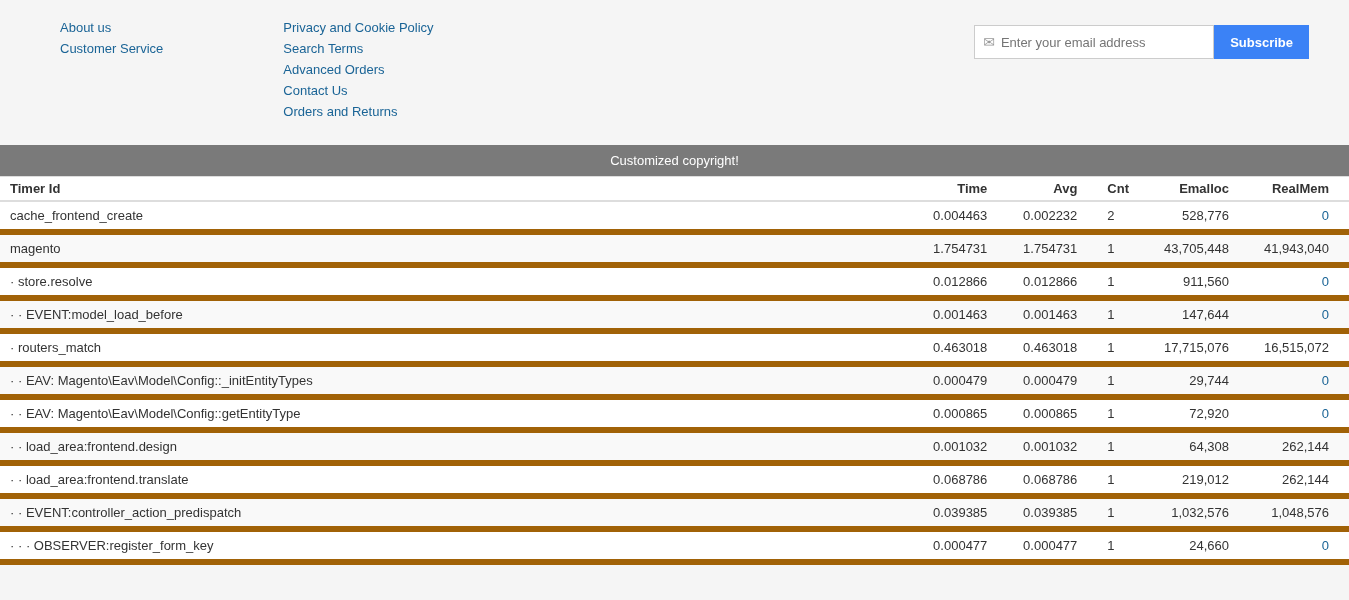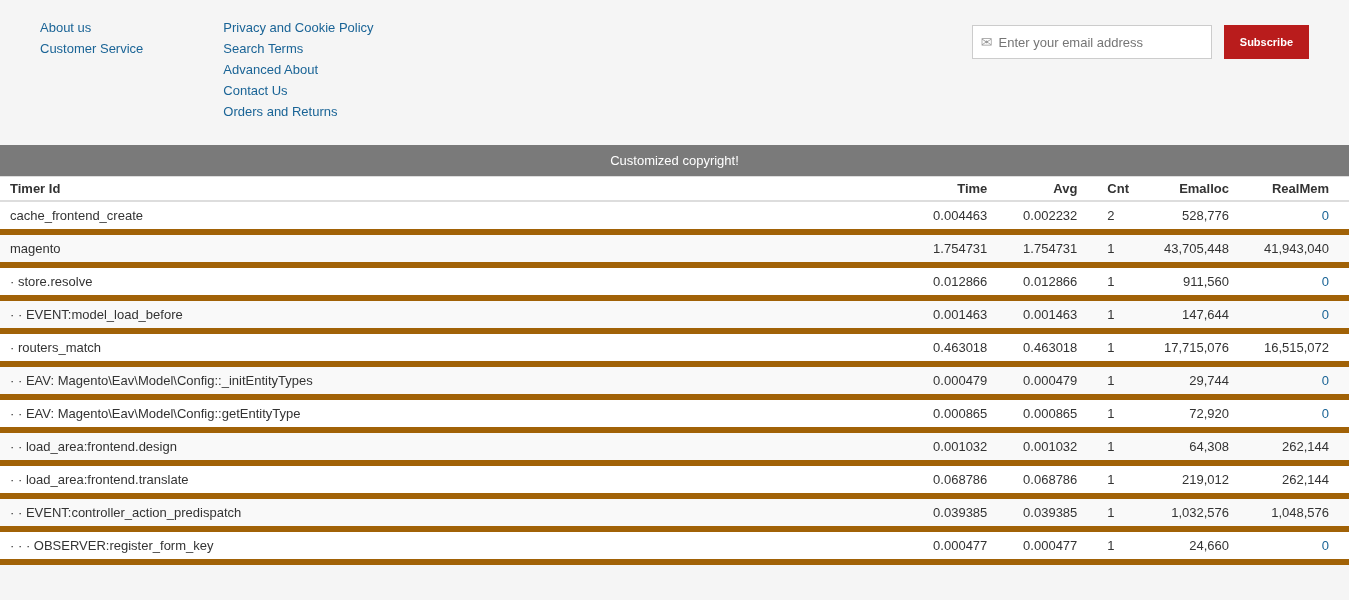--- a/index.html
+++ b/index.html
@@ -10,21 +10,21 @@
       background: #f5f5f5;
       padding: 20px 0 20px 0;
       display: flex;
       flex-direction: row;
       align-items: flex-start;
       min-height: 140px;
     }
     .footer-col {
       display: flex;
       flex-direction: column;
-      padding: 0 40px;
+      padding: 0 60px;
     }
     .footer-col a {
       color: #1a6496;
       text-decoration: none;
       font-size: 13px;
       margin-bottom: 6px;
       cursor: pointer;
     }
 
     .footer-newsletter {
@@ -55,29 +55,28 @@
     }
     .newsletter-input {
       border: none;
       outline: none;
       font-size: 13px;
       color: #999;
       width: 100%;
       background: transparent;
     }
     .subscribe-btn {
-      background: #b91c1c;
+      background: #3b82f6;
       color: #fff;
       border: none;
       padding: 0 16px;
       height: 34px;
-      font-size: 11px;
+      font-size: 13px;
       cursor: pointer;
       font-weight: bold;
-      margin-left: 12px;
     }
 
     
     .copyright-bar {
       background: #7a7a7a;
       color: #fff;
       text-align: center;
       padding: 8px 16px;
       font-size: 13px;
     }
@@ -125,21 +124,21 @@
 <body>
 
 <div class="footer-area">
   <div class="footer-col">
     <a>About us</a>
     <a>Customer Service</a>
   </div>
   <div class="footer-col">
     <a>Privacy and Cookie Policy</a>
     <a>Search Terms</a>
-    <a>Advanced About</a>
+    <a>Advanced Orders</a>
     <a>Contact Us</a>
     <a>Orders and Returns</a>
   </div>
   <div class="footer-newsletter">
     <div class="newsletter-form">
       <div class="newsletter-input-wrapper">
         <span class="newsletter-icon">✉</span>
         <input class="newsletter-input" type="email" placeholder="Enter your email address" style="">
       </div>
       <button class="subscribe-btn">Subscribe</button>

